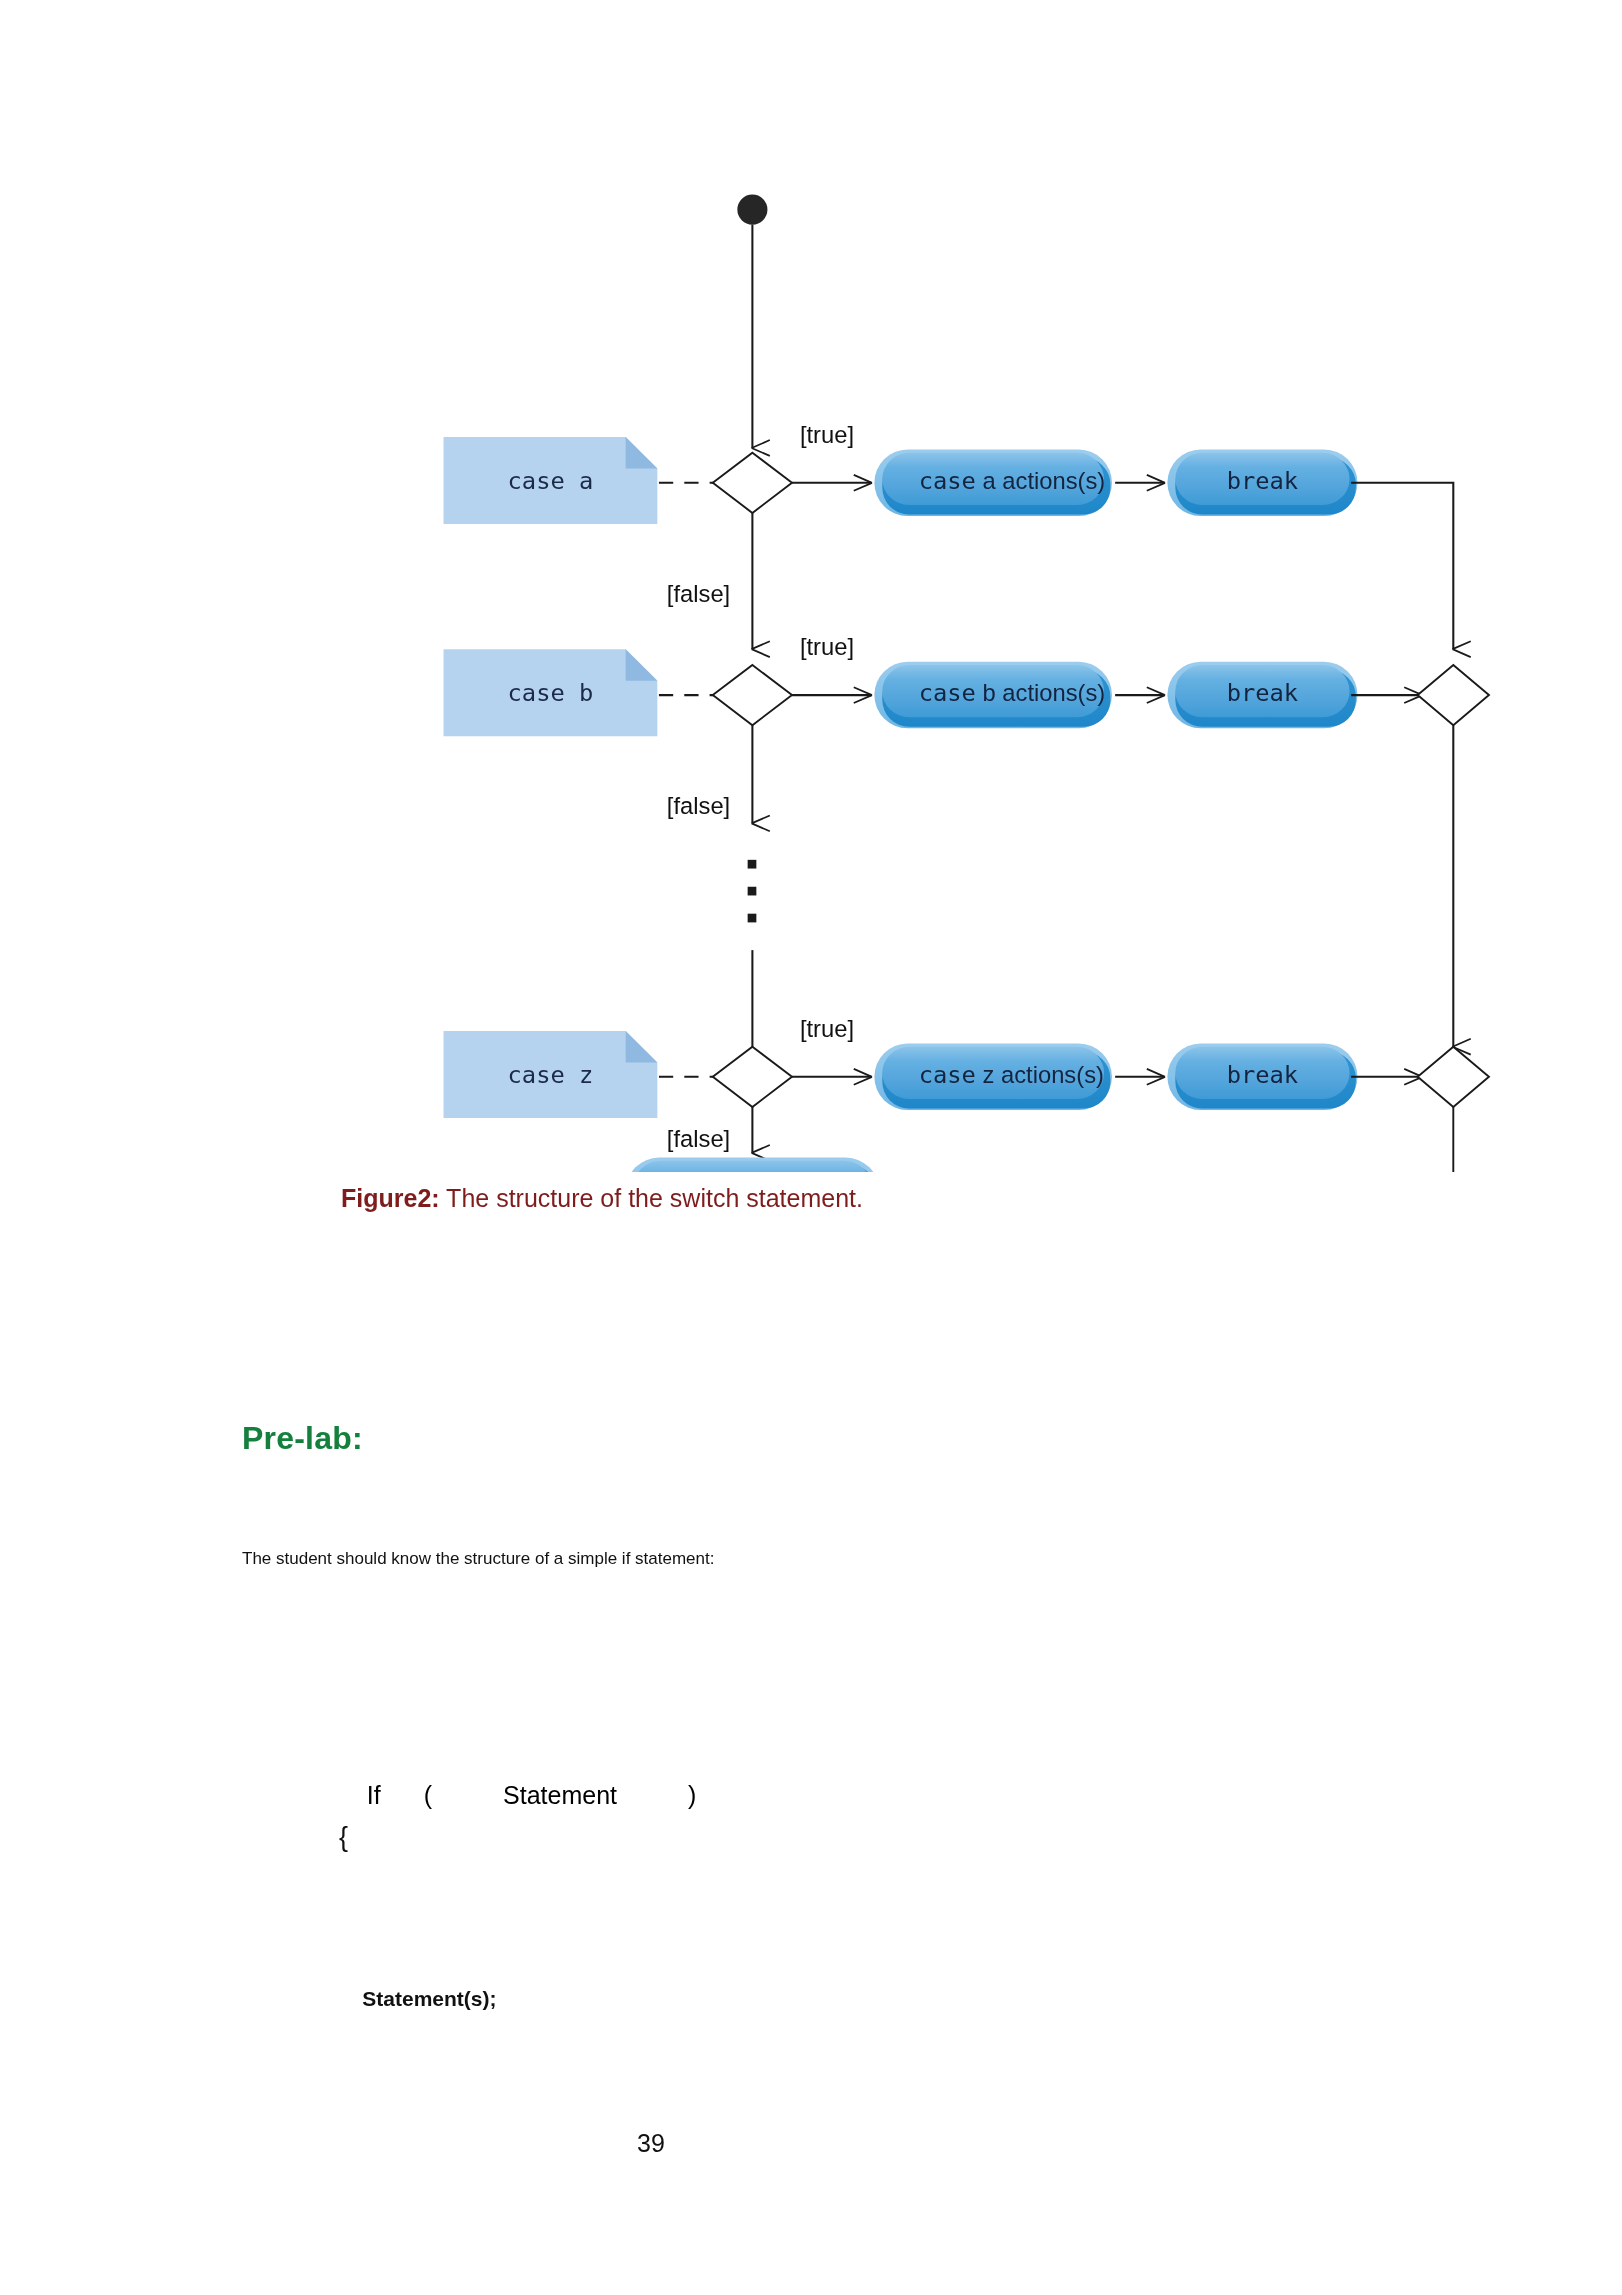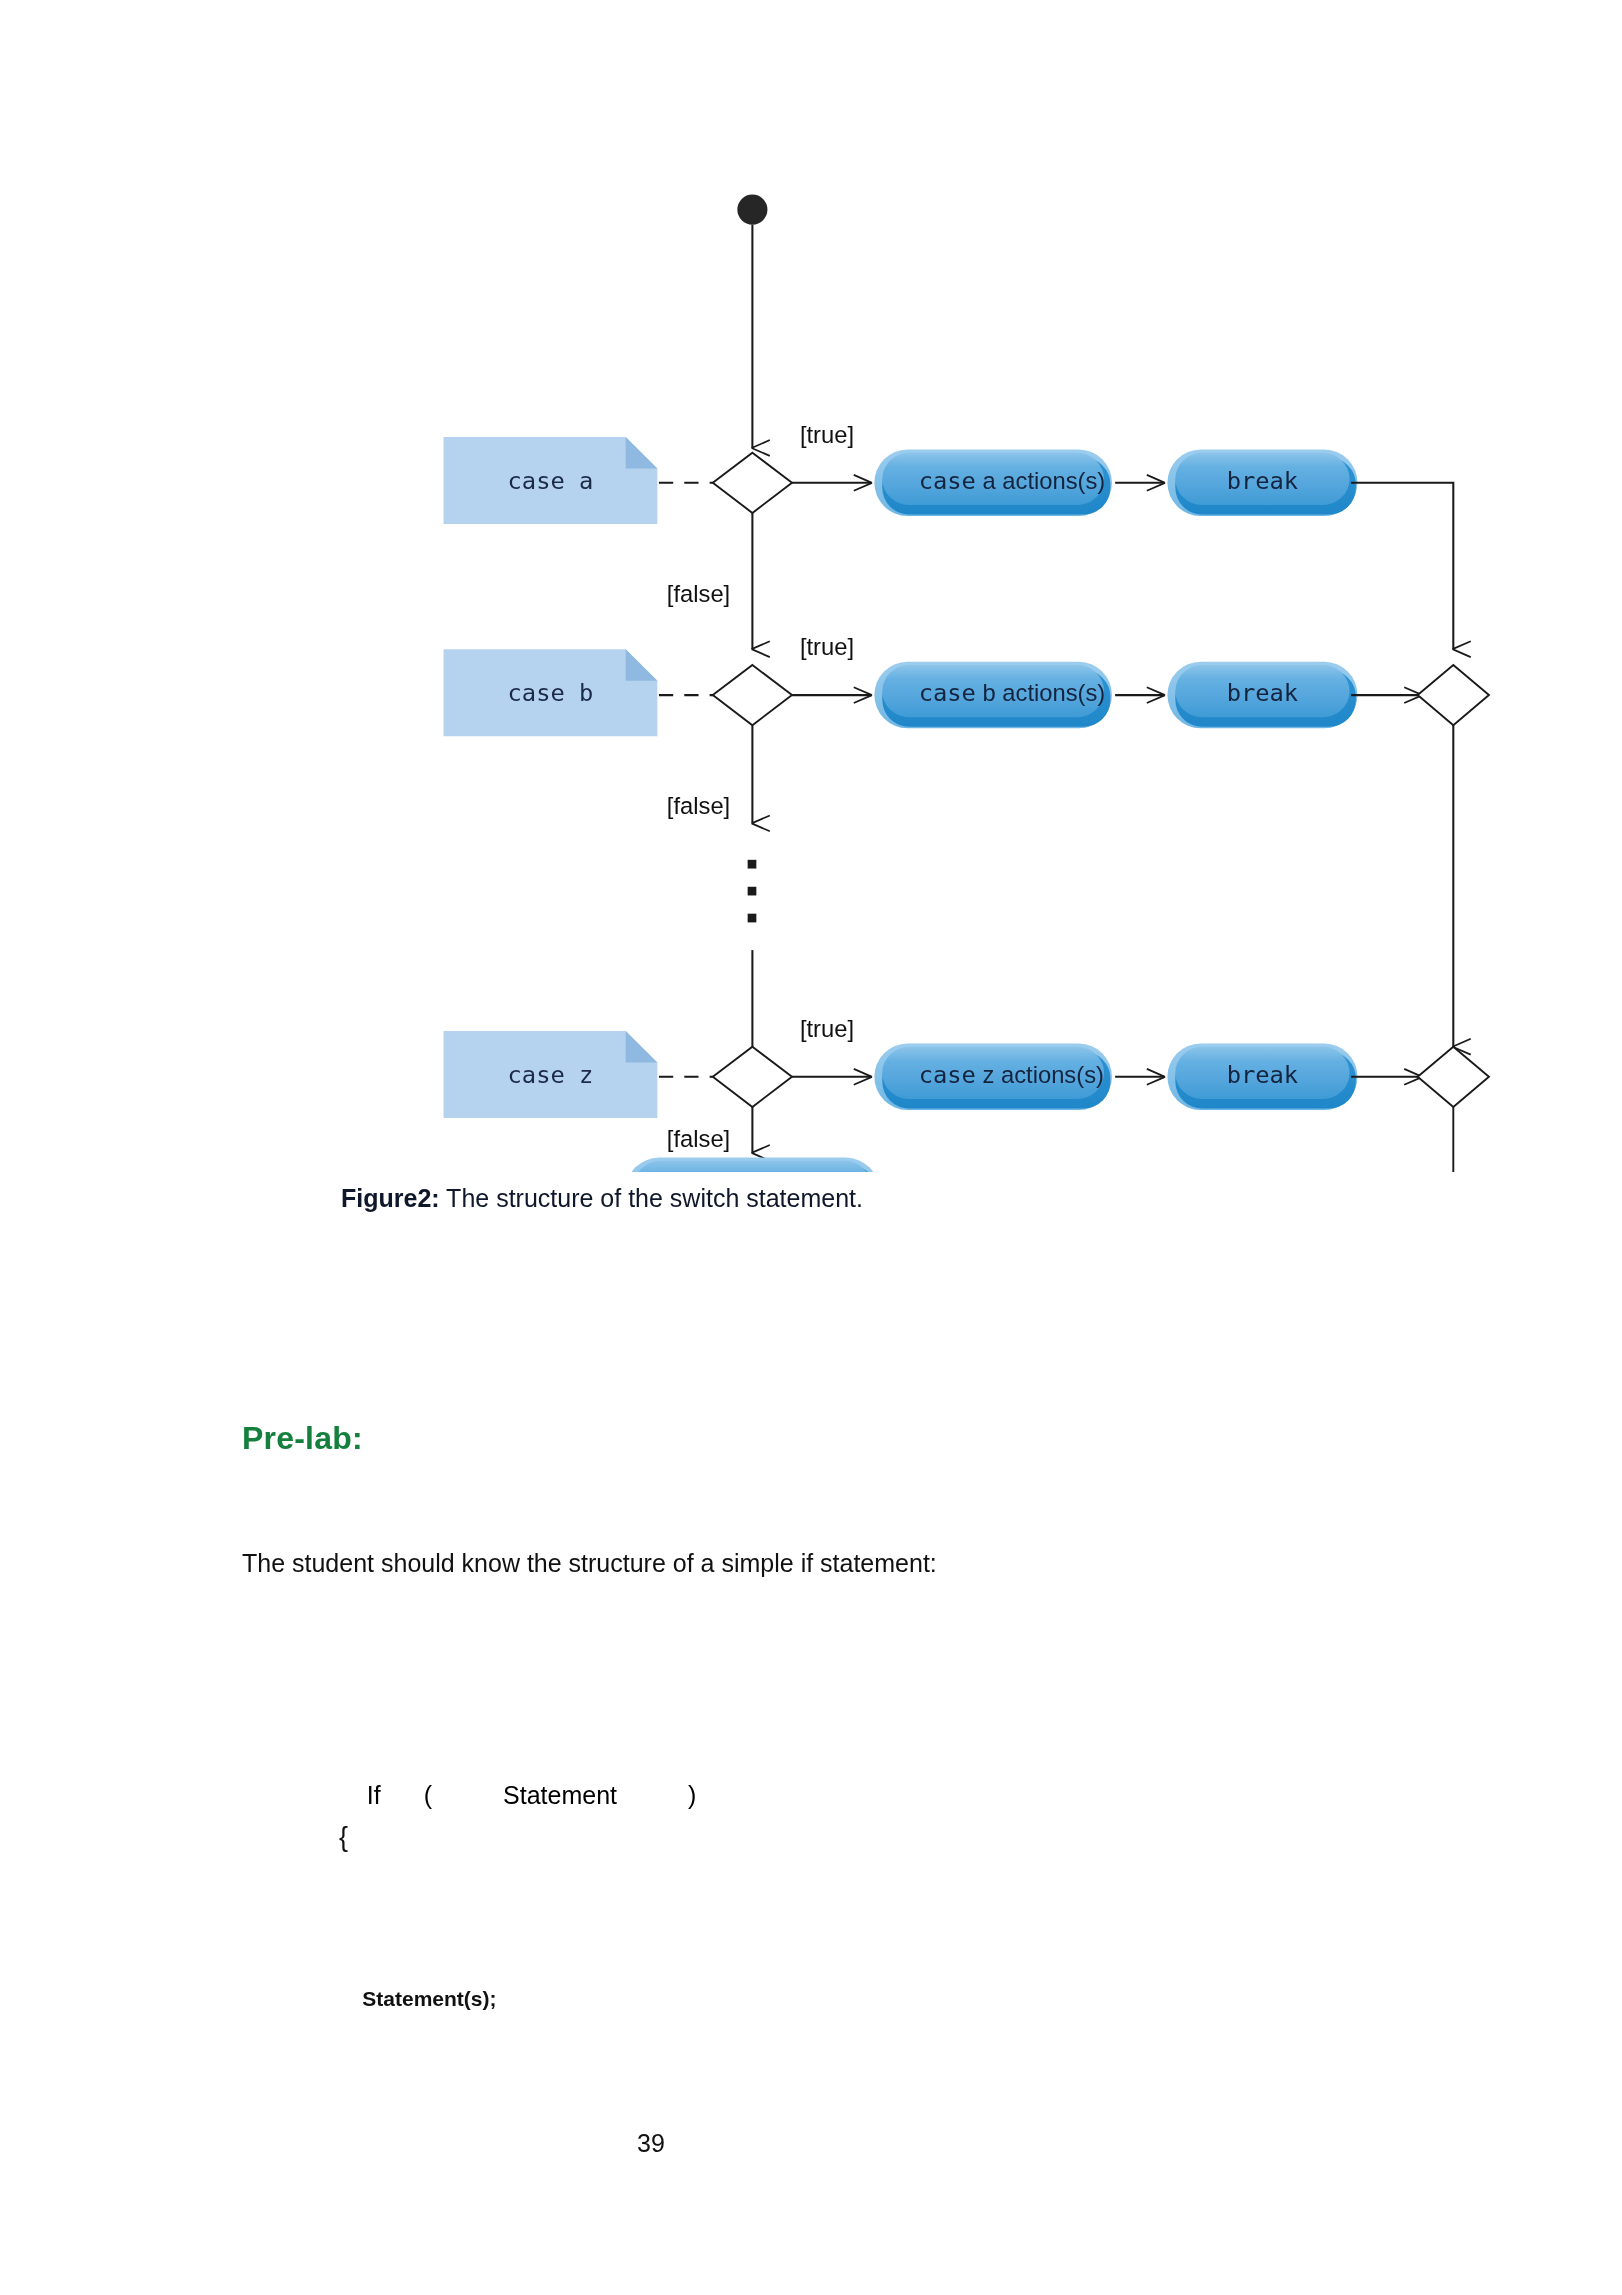--- a/index.html
+++ b/index.html
@@ -58,21 +58,21 @@
     fill: #111111;
   }
 
   
   #figure-caption {
     position: absolute;
     left: 341px;
     top: 1182px;
     font-size: 25px;
     line-height: 1.35;
-    color: #0f172a;
+    color: #7f1d1d;
     white-space: nowrap;
   }
   #figure-caption .cap-label {
     font-weight: bold;
   }
 
   
   #prelab-heading {
     position: absolute;
     left: 242px;
@@ -81,21 +81,21 @@
     font-weight: bold;
     color: #15803d;
     letter-spacing: 0.2px;
     margin-top: 32px;
   }
 
   #prelab-intro {
     position: absolute;
     left: 242px;
     top: 1549px;
-    font-size: 25px;
+    font-size: 17px;
     color: #111111;
     white-space: nowrap;
   }
   .sp-a { display: inline-block; width: 43px; }
   .sp-b { display: inline-block; width: 71px; }
 
   #code-line-statement {
     position: absolute;
     left: 339px;
     top: 1963px;

